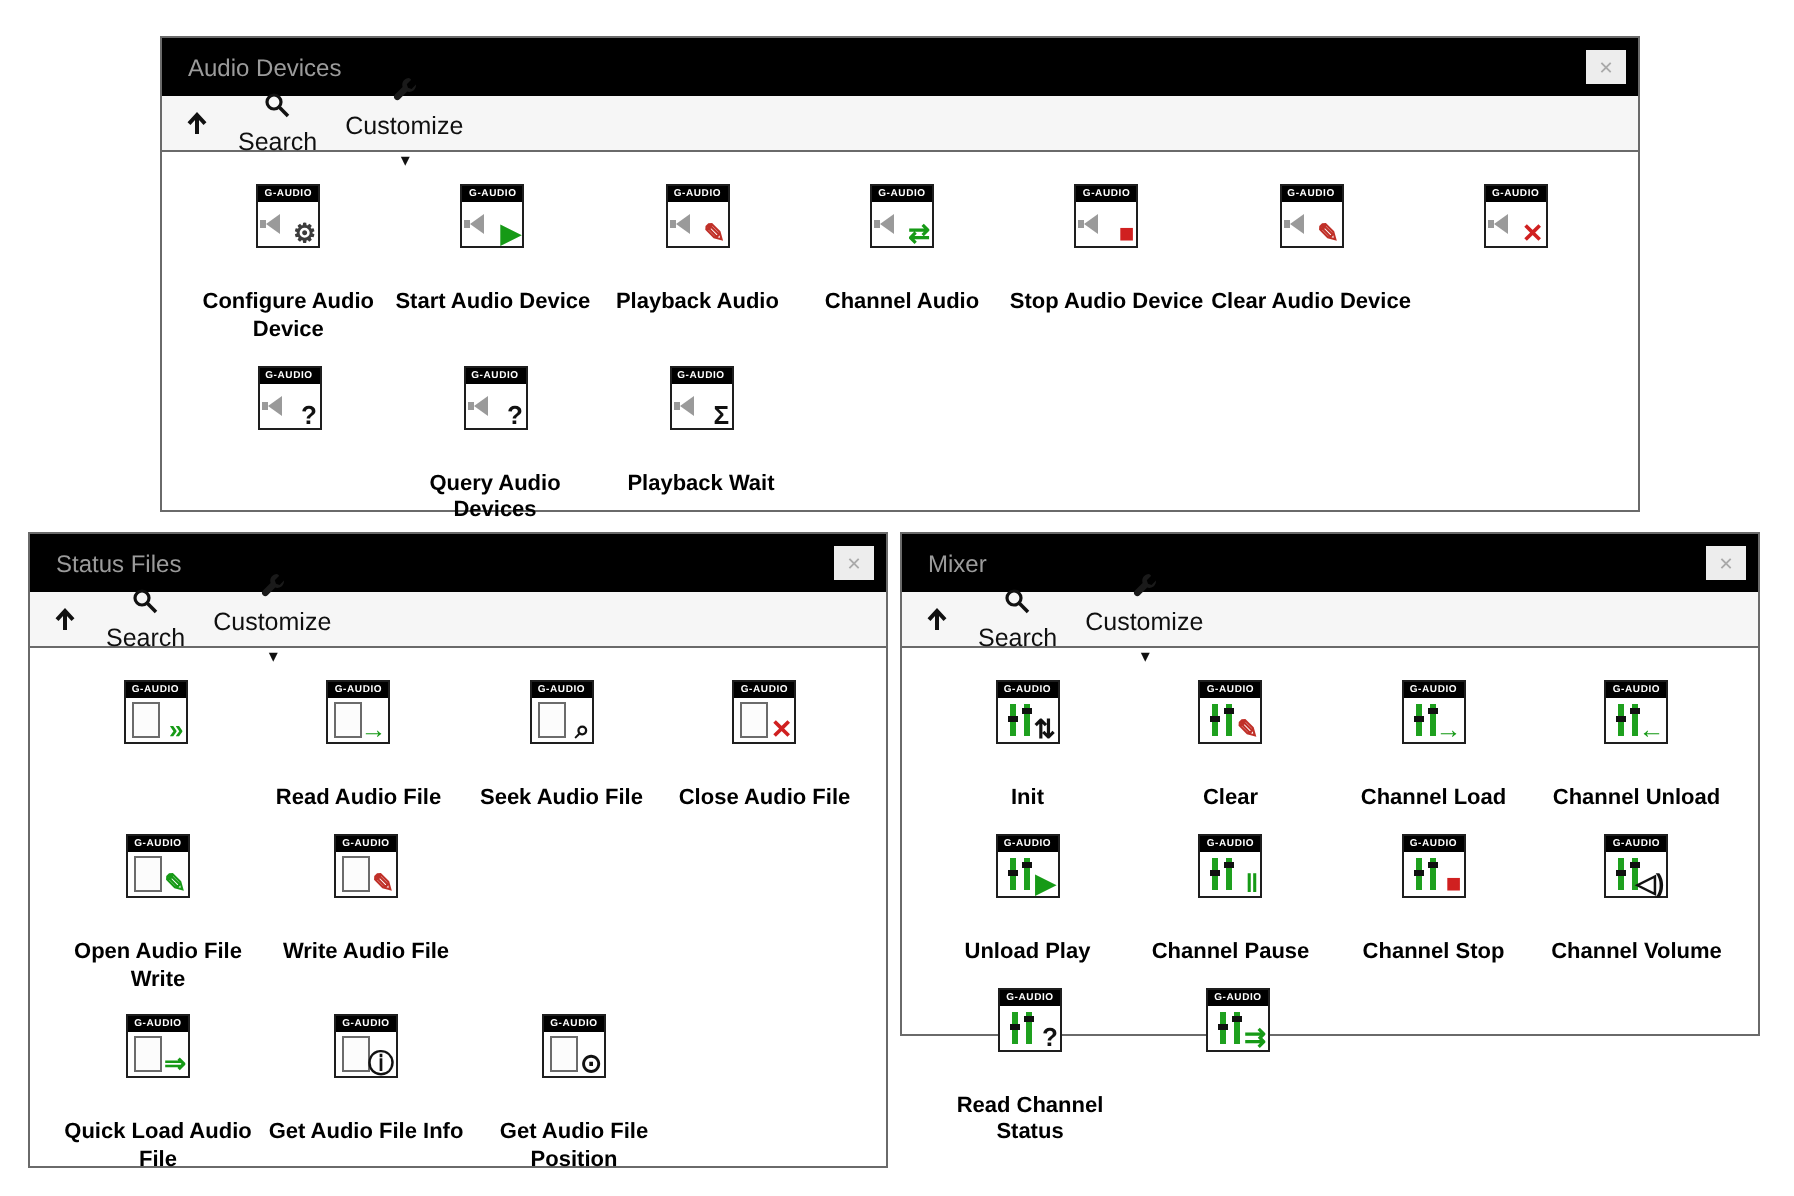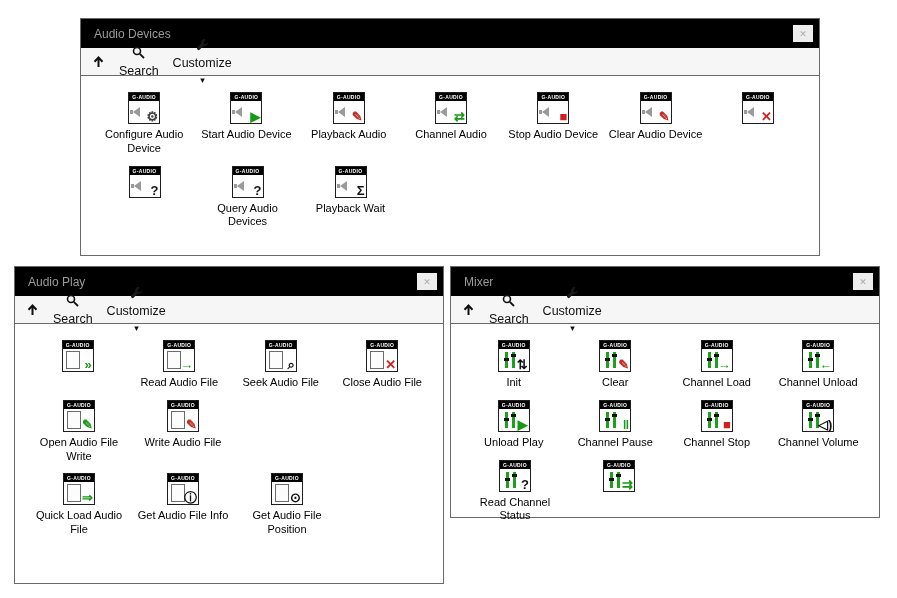--- a/index.html
+++ b/index.html
@@ -70,22 +70,22 @@
   .motif-device::before{
     content:"";position:absolute;left:4px;top:6px;
     border-style:solid;border-width:5px 7px 5px 0;
     border-color:transparent #9a9a9a transparent transparent;
   }
   .motif-device::after{
     content:"";position:absolute;left:1px;top:9px;width:3px;height:4px;
     background:#9a9a9a;
   }
   .vi-label{
-    font-size:11px;text-align:center;margin-top:4px;line-height:1.25;
-    color:#000;max-width:100px;
+    font-size:11px;text-align:center;margin-top:21px;line-height:1.25;
+    color:#000;max-width:100px;font-weight:bold;
   }
 </style>
 </head>
 <body>
 
 <div class="window" style="left:80px;top:18px;width:740px;height:238px;">
   <div class="titlebar">
     <span class="window-title">Audio Devices</span>
     <span class="close-btn">✕</span>
   </div>
@@ -207,21 +207,21 @@
             </div>
           </div>
           <div class="vi-label">Playback Wait</div>
         </div>
       </div>
     </div>
 </div>
 
 <div class="window narrow" style="left:14px;top:266px;width:430px;height:318px;">
   <div class="titlebar">
-    <span class="window-title">Audio Play</span>
+    <span class="window-title">Status Files</span>
     <span class="close-btn">✕</span>
   </div>
   <div class="toolbar">
     <span class="tool">
       <span class="ticon">
         <svg width="13" height="13" viewBox="0 0 13 13">
             <path d="M6.5 12 V3 M2.5 6.8 L6.5 2.5 L10.5 6.8" stroke="#111" stroke-width="2" fill="none"></path>
           </svg>
       </span>
     </span>

